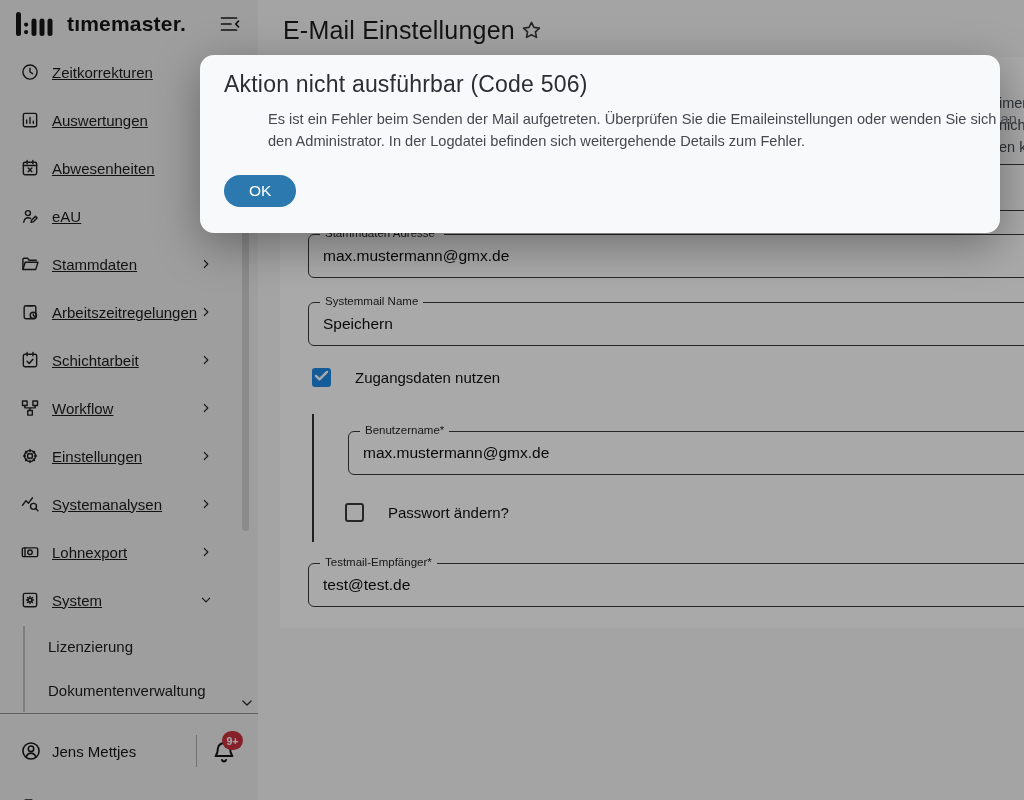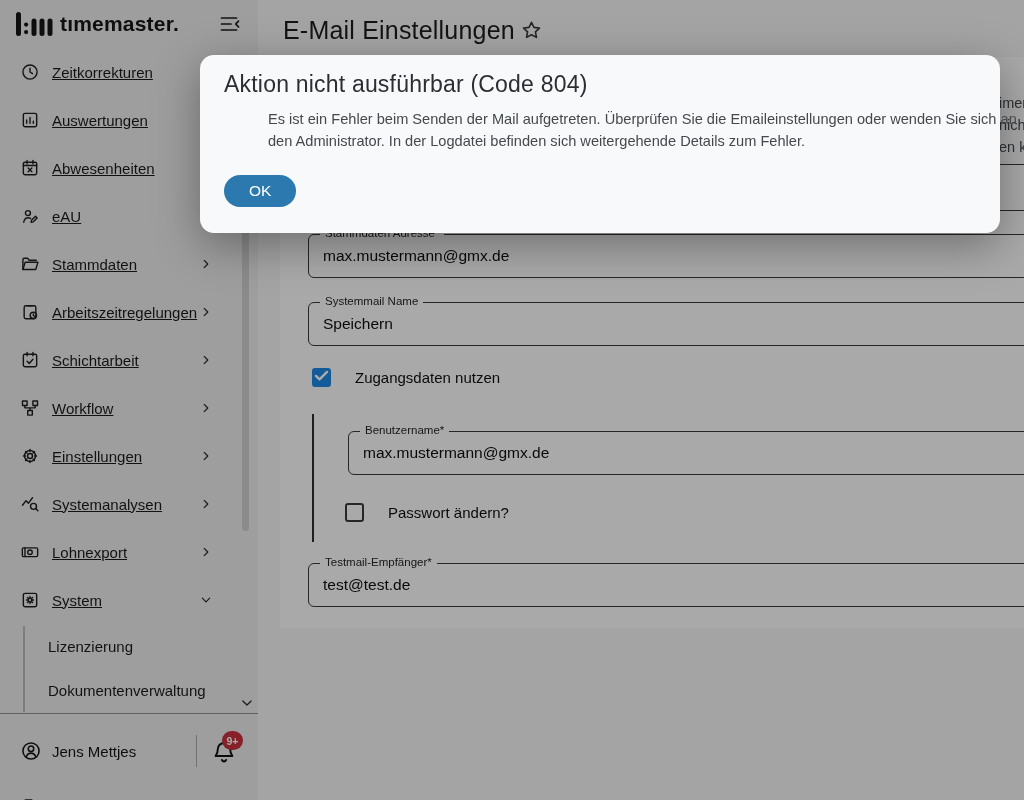--- a/index.html
+++ b/index.html
@@ -5,21 +5,21 @@
   * { margin:0; padding:0; box-sizing:border-box; }
   html,body { width:1024px; height:800px; overflow:hidden;
     font-family:"Liberation Sans","DejaVu Sans",sans-serif; background:#f5f5f6; }
   .app { position:relative; width:1024px; height:800px; }
 
   
   .sidebar { position:absolute; left:0; top:0; width:258px; height:800px; background:#ececee; z-index:1; }
   .logo-row { position:absolute; left:0; top:0; width:258px; height:48px; display:flex; align-items:center; padding:0 16px; }
   .logo-mark { display:flex; align-items:center; }
   .logo-mark svg { display:block; }
-  .logo-text { font-size:21px; font-weight:bold; color:#161616; letter-spacing:.2px; }
+  .logo-text { font-size:21px; font-weight:bold; color:#161616; letter-spacing:.2px; margin-left:7px; }
   .collapse-btn { margin-left:auto; width:24px; height:24px; color:#1b1b1b; cursor:pointer; }
   .collapse-btn svg { width:24px; height:24px; }
 
   .menu { position:absolute; left:0; top:48px; width:240px; }
   .menu-item { height:48px; display:flex; align-items:center; padding-left:20px; cursor:pointer; color:#1c1c1c; position:relative;text-decoration:underline; }
   .mi-icon { width:20px; height:20px; color:#1f1f1f; flex:0 0 20px; }
   .mi-icon svg { width:20px; height:20px; }
   .mi-label { font-size:15px; margin-left:12px; white-space:nowrap; }
   .mi-chevron { position:absolute; left:198px; width:16px; height:16px; color:#222; }
   .mi-chevron svg { width:16px; height:16px; }
@@ -315,18 +315,18 @@
         <span class="field-value">test@test.de</span>
       </div>
 
       <button class="save-btn" disabled="">Speichern</button>
     </div>
   </div>
 
   <div class="dim-overlay"></div>
 
   <div class="modal">
-    <div class="modal-title">Aktion nicht ausführbar (Code 804)</div>
+    <div class="modal-title">Aktion nicht ausführbar (Code 506)</div>
     <div class="modal-body">Es ist ein Fehler beim Senden der Mail aufgetreten. Überprüfen Sie die Emaileinstellungen oder wenden Sie sich an den Administrator. In der Logdatei befinden sich weitergehende Details zum Fehler.</div>
     <button class="ok-btn">OK</button>
   </div>
 
 </div>
 
 </body></html>

